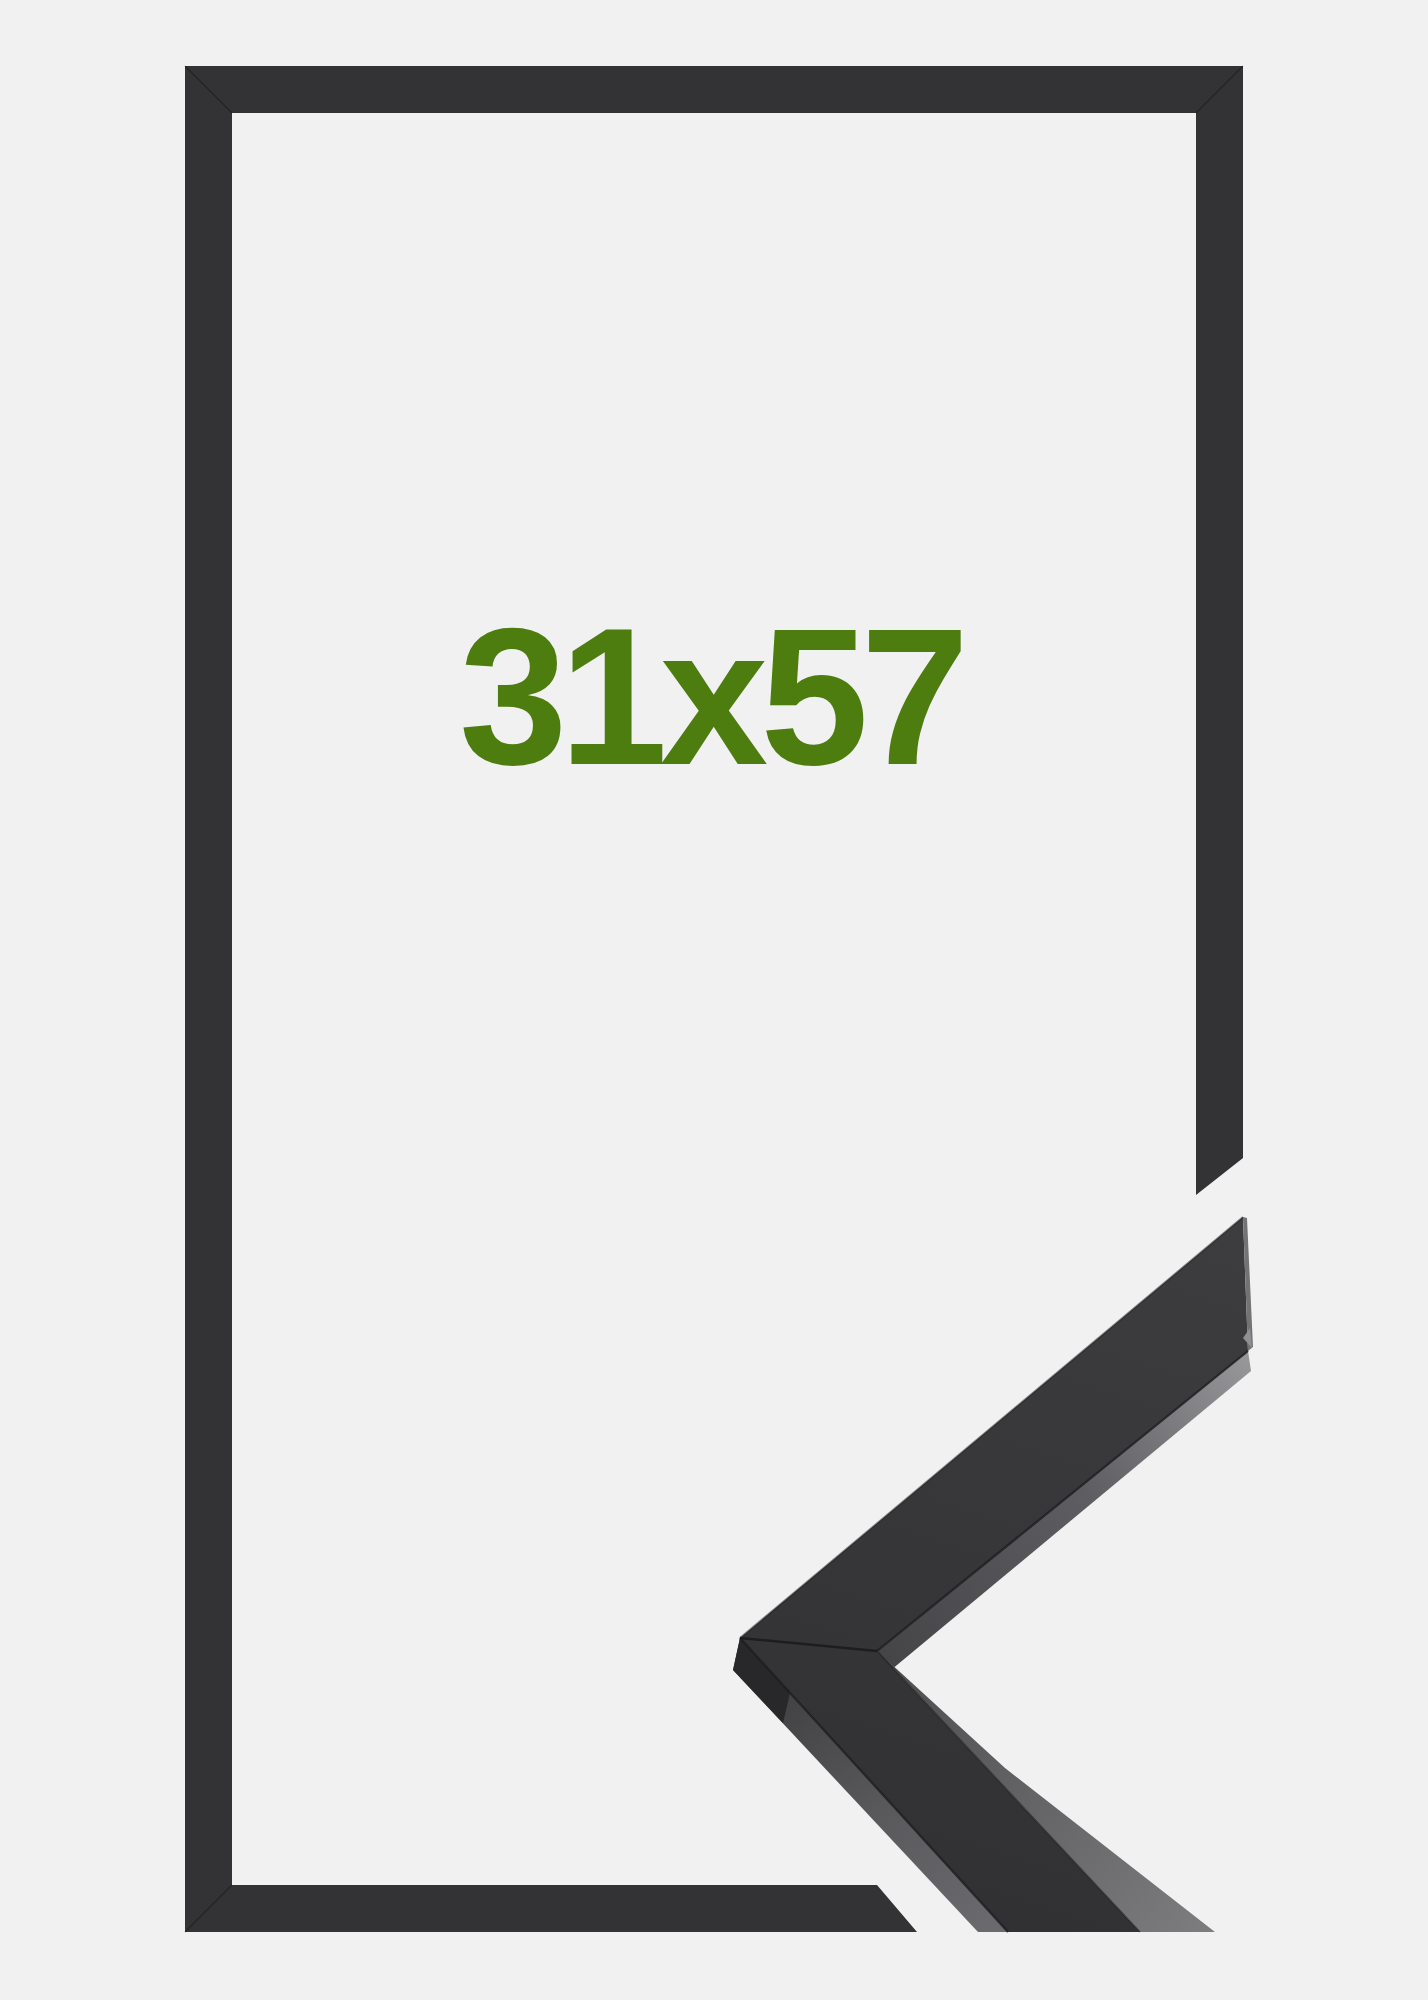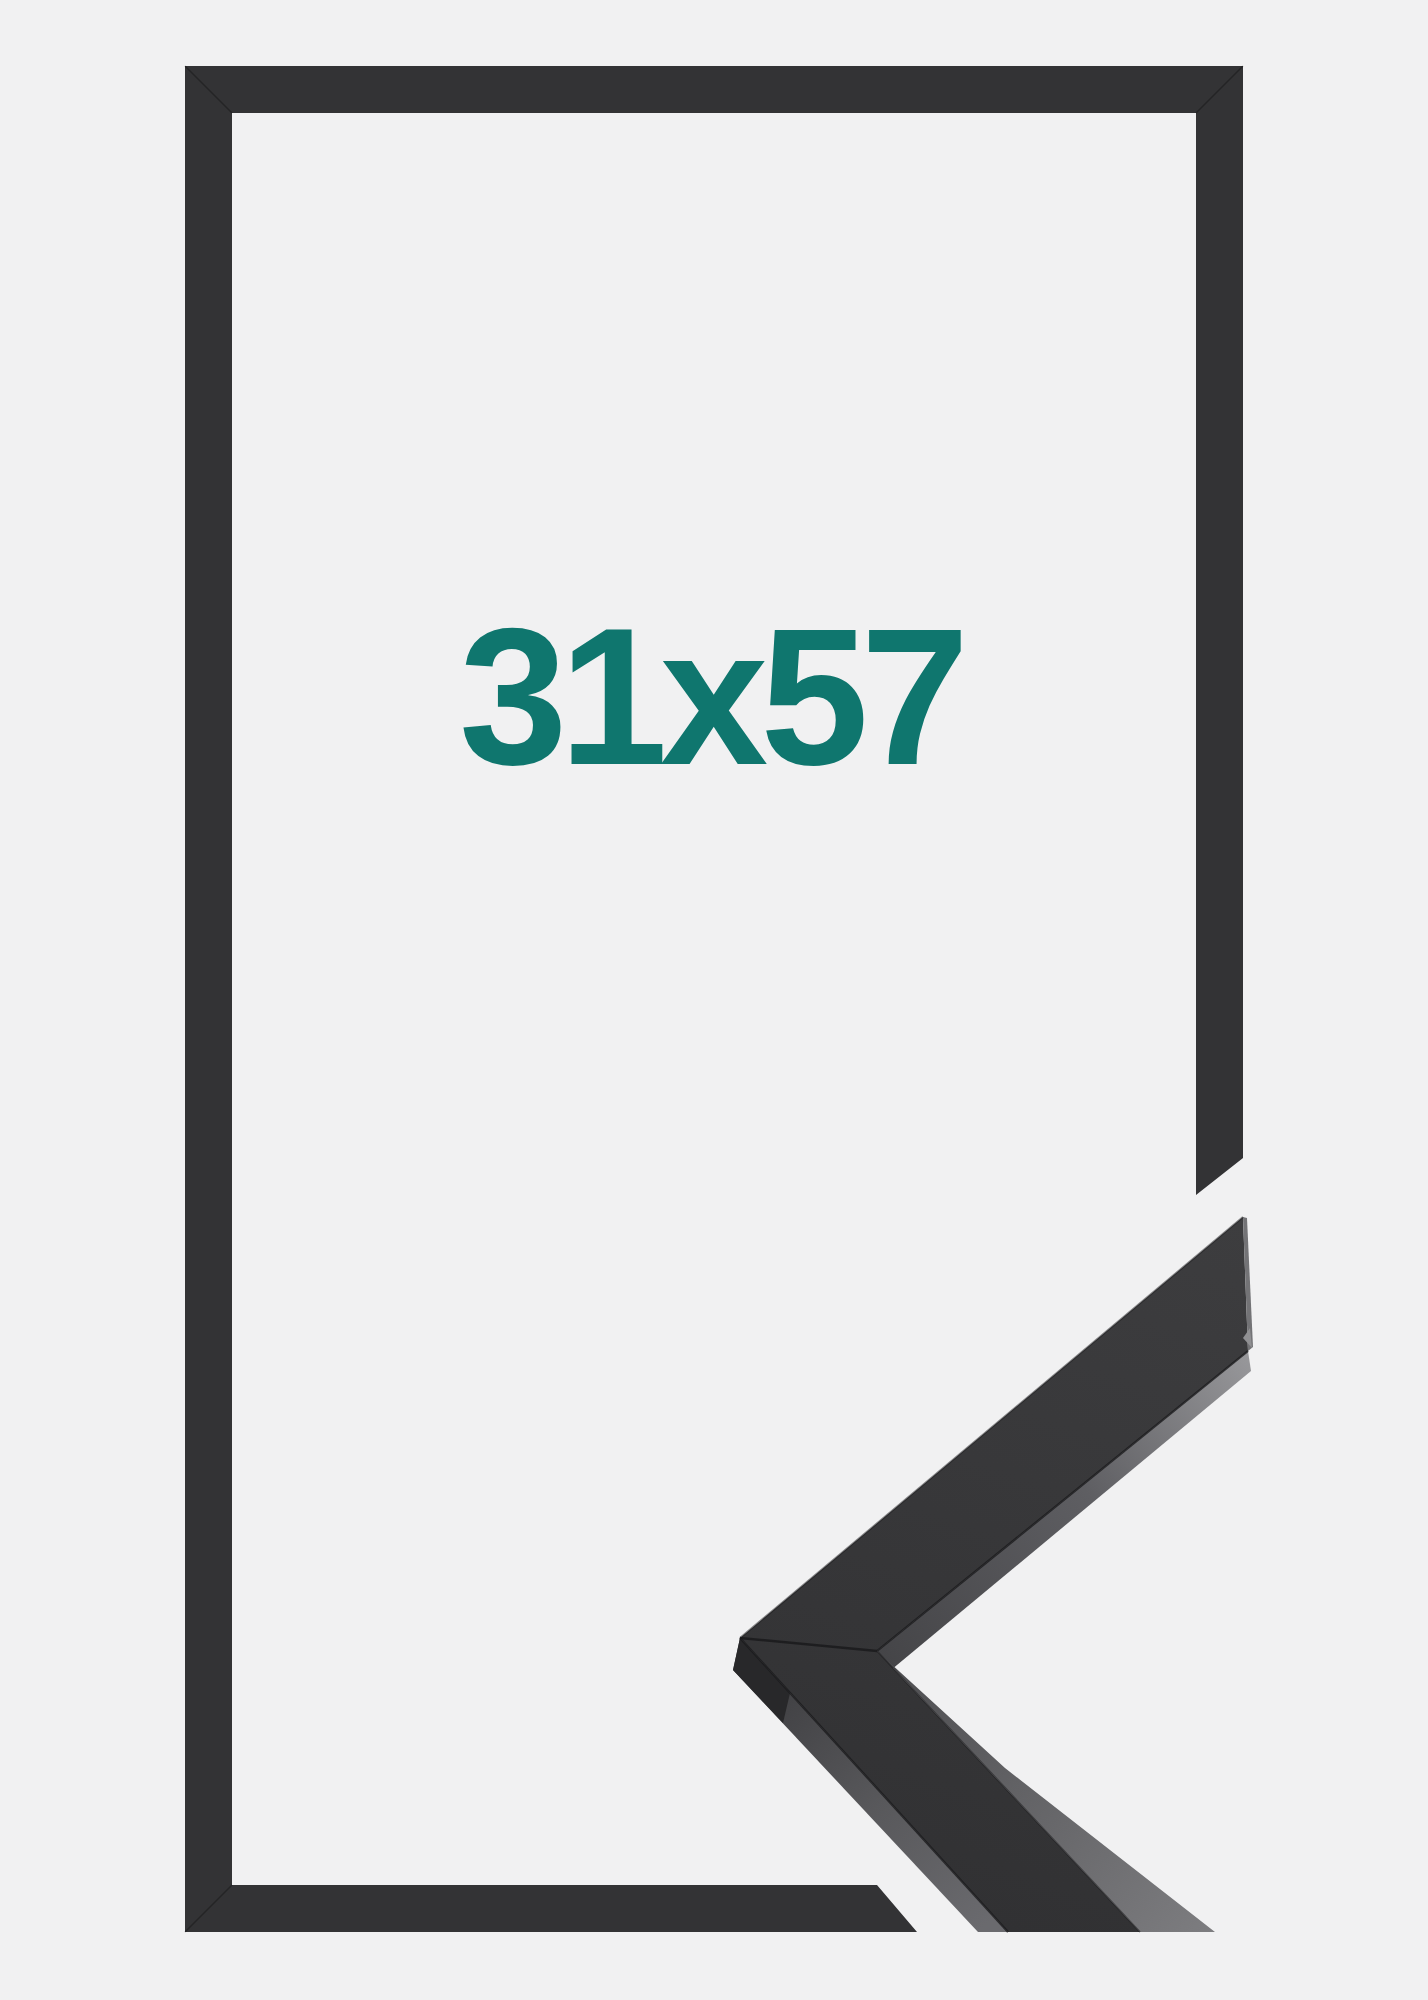--- a/index.html
+++ b/index.html
@@ -33,21 +33,21 @@
     display: flex;
     align-items: center;
     justify-content: center;
     pointer-events: none;
   }
   .size-label {
     font-size: 195px;
     font-weight: 700;
     letter-spacing: -8px;
     line-height: 1;
-    color: #0f766e;
+    color: #4d7c0f;
     white-space: nowrap;
     padding-right: 8px; 
   }
 </style>
 </head>
 <body>
 
 <div class="canvas">
 
   <svg class="photo-svg" viewBox="0 0 1428 2000" xmlns="http://www.w3.org/2000/svg">

